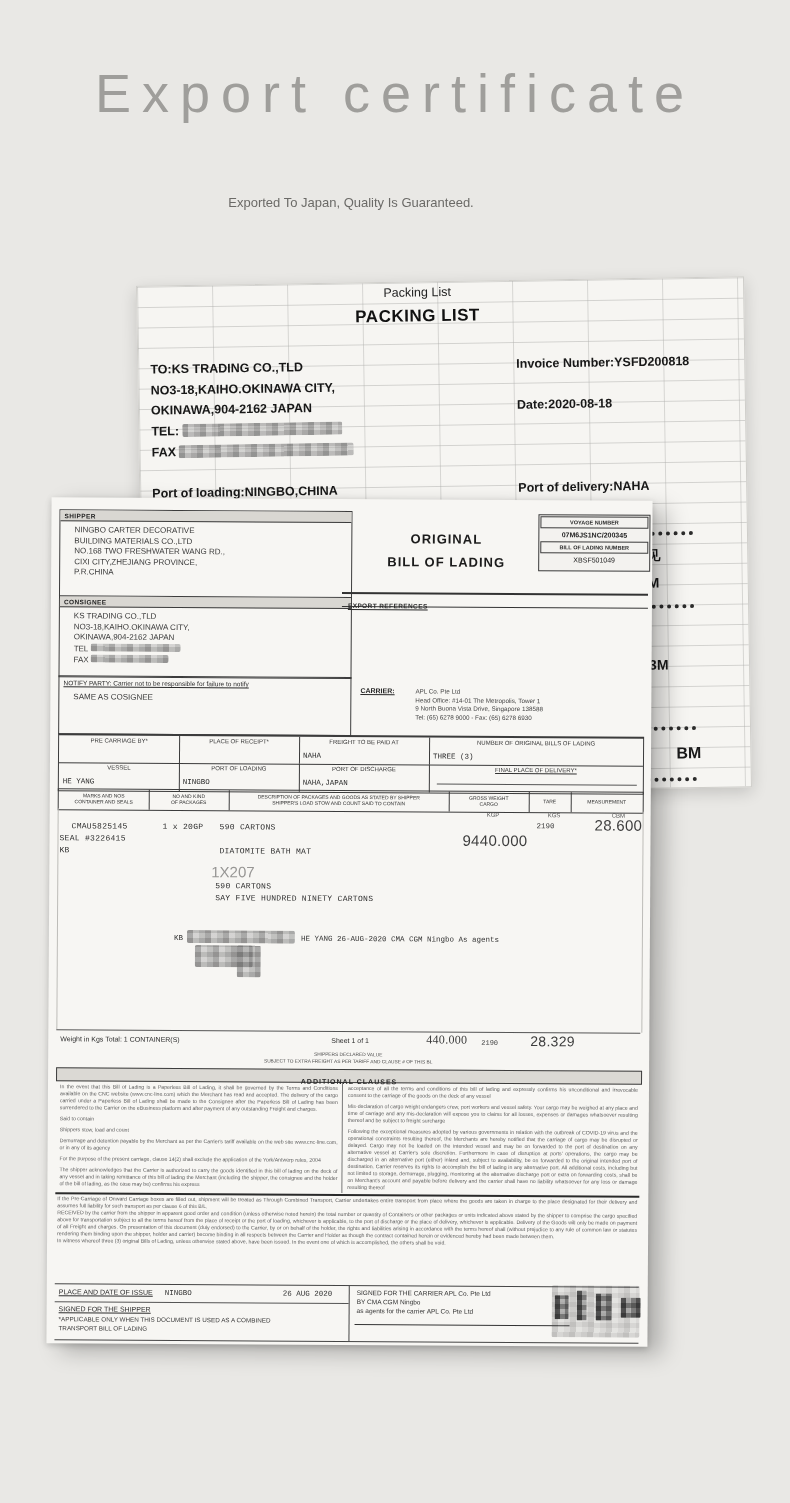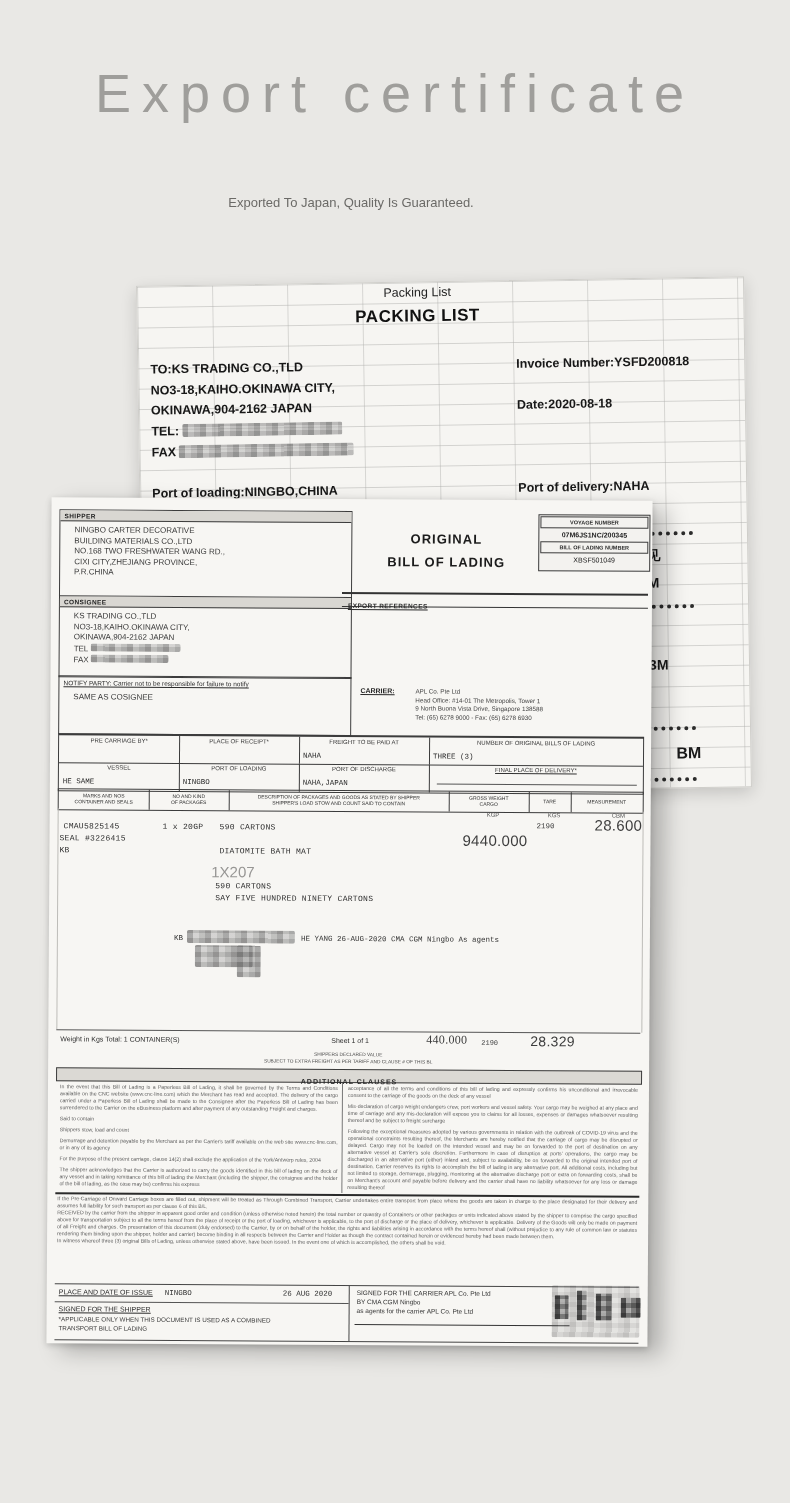--- a/index.html
+++ b/index.html
@@ -190,21 +190,21 @@
     <div class="abs v7 mono" style="left:374px;top:15px;">THREE (3)</div>
     <div class="abs vline" style="left:120px;top:0;height:27px;"></div>
     <div class="abs vline" style="left:240px;top:0;height:27px;"></div>
     <div class="abs vline" style="left:370px;top:0;height:27px;"></div>
     <div class="abs hline" style="left:0;top:27px;width:584px;"></div>
 
     <div class="abs h6 center" style="left:0;top:29px;width:120px;">VESSEL</div>
     <div class="abs h6 center" style="left:120px;top:29px;width:120px;">PORT OF LOADING</div>
     <div class="abs h6 center" style="left:240px;top:29px;width:130px;">PORT OF DISCHARGE</div>
     <div class="abs h6 center" style="left:370px;top:29px;width:214px;text-decoration:underline;">FINAL PLACE OF DELIVERY*</div>
-    <div class="abs v7 mono" style="left:4px;top:42px;">HE SAME</div>
+    <div class="abs v7 mono" style="left:4px;top:42px;">HE YANG</div>
     <div class="abs v7 mono" style="left:124px;top:42px;">NINGBO</div>
     <div class="abs v7 mono" style="left:244px;top:42px;">NAHA,JAPAN</div>
     <div class="abs" style="left:378px;top:46px;width:200px;border-top:1px solid #555;"></div>
     <div class="abs vline" style="left:120px;top:27px;height:28px;"></div>
     <div class="abs vline" style="left:240px;top:27px;height:28px;"></div>
     <div class="abs vline" style="left:370px;top:27px;height:28px;"></div>
   </div>
 
   <div class="abs box" style="left:8px;top:291px;width:584px;height:20px;">
     <div class="abs tcell" style="left:0;top:3px;width:90px;">MARKS AND NOS
@@ -223,21 +223,21 @@
     <div class="abs vline" style="left:470px;top:0;height:20px;"></div>
     <div class="abs vline" style="left:512px;top:0;height:20px;"></div>
   </div>
 
   <div class="abs" style="left:8px;top:311px;width:584px;height:221px;border-left:1px solid #bdbcb8;border-right:1px solid #bdbcb8;"></div>
 
   <div class="abs h6" style="left:437px;top:312px;color:#555;">KGP</div>
   <div class="abs h6" style="left:498px;top:312px;color:#555;">KGS</div>
   <div class="abs h6" style="left:562px;top:312px;color:#555;">CBM</div>
 
-  <div class="abs mono typed" style="left:4px;top:324px;padding-left:10px;">CMAU5825145</div>
+  <div class="abs mono typed" style="left:12px;top:324px;padding-left:10px;">CMAU5825145</div>
   <div class="abs mono typed" style="left:10px;top:336px;">SEAL #3226415</div>
   <div class="abs mono typed" style="left:10px;top:348px;">KB</div>
   <div class="abs mono typed" style="left:113px;top:324px;">1 x 20GP</div>
   <div class="abs mono typed" style="left:170px;top:324px;">590 CARTONS</div>
   <div class="abs mono typed" style="left:170px;top:348px;">DIATOMITE BATH MAT</div>
 
   <div class="abs bignum" style="left:413px;top:304px;margin-top:28px;">9440.000</div>
   <div class="abs mono" style="left:487px;top:322px;font-size:7.5px;color:#3c3c3c;">2190</div>
   <div class="abs bignum" style="left:545px;top:316px;">28.600</div>
 

